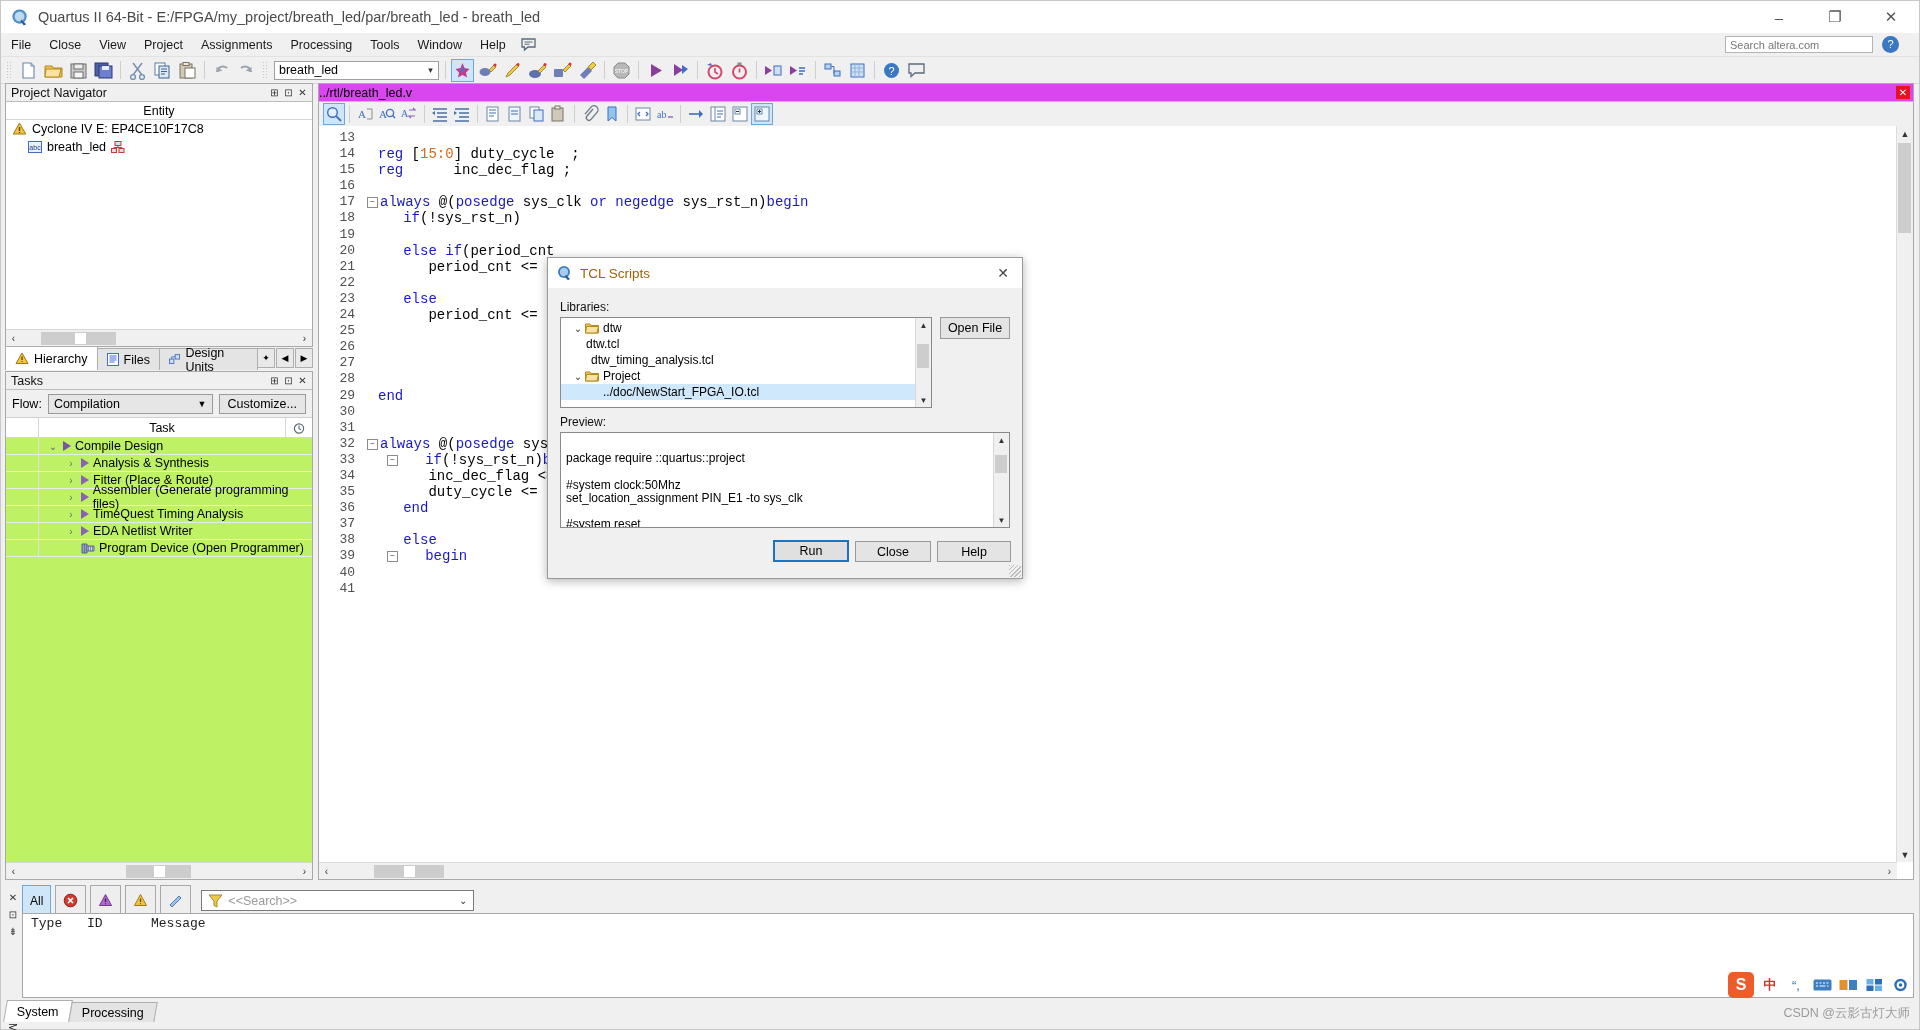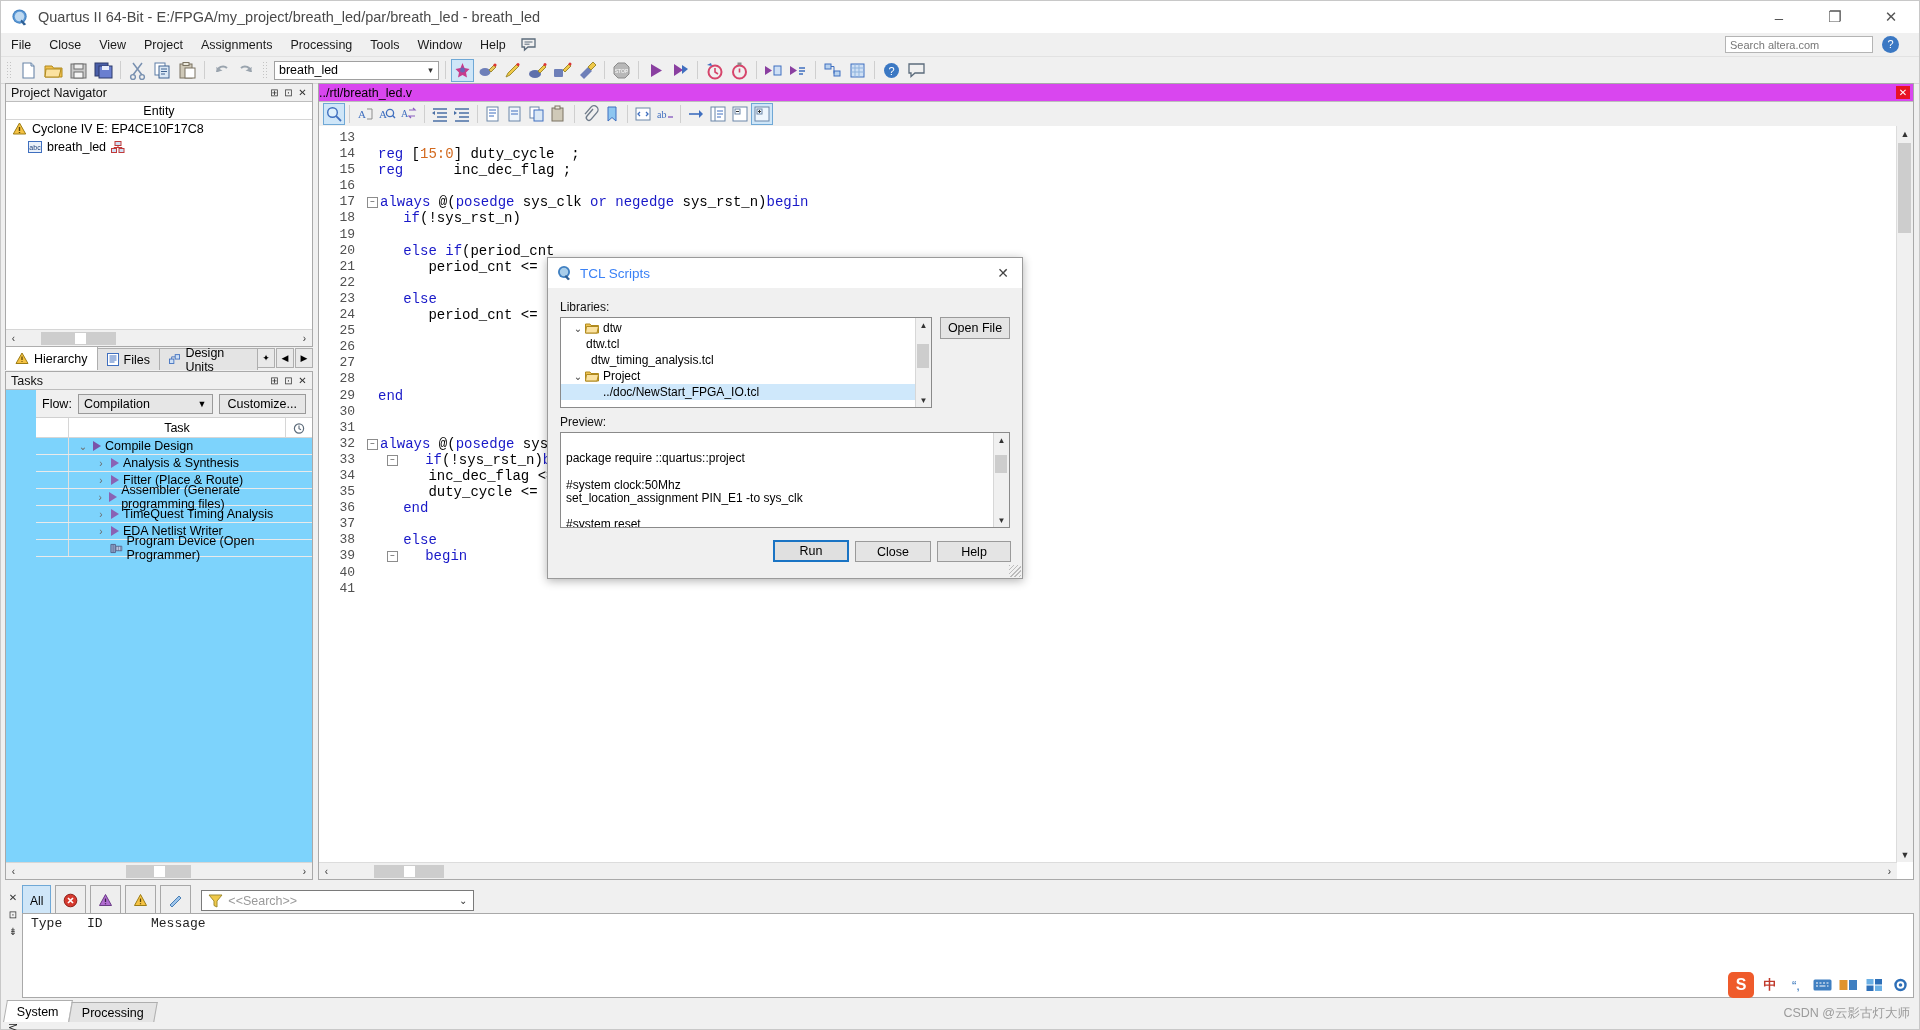--- a/index.html
+++ b/index.html
@@ -81,21 +81,21 @@
            align-items:flex-end;background:#f0f0f0;}
   .tab{height:21px;display:flex;align-items:center;gap:5px;padding:0 9px;font-size:12.5px;
        border:1px solid #aeaeae;border-bottom:none;background:#e4e4e4;margin-right:-1px;}
   .tab.active{background:#fff;height:23px;}
   .tabs-nav{margin-left:auto;display:flex;align-items:center;gap:1px;padding-bottom:2px;}
   .tnav{width:16px;height:18px;border:1px solid #aeaeae;background:#e9e9e9;
         display:flex;align-items:center;justify-content:center;font-size:9px;}
 
   
   .tasks{position:absolute;left:0;top:288px;right:0;bottom:0;}
-  .tasks-body{position:absolute;top:18px;left:0;right:0;bottom:0;background:#7dd3fc;padding-left:30px;}
+  .tasks-body{position:absolute;top:18px;left:0;right:0;bottom:0;background:#bef264;}
   .flowrow{height:27px;background:#f0f0f0;display:flex;align-items:center;gap:6px;
            padding:0 6px;border-bottom:1px solid #d0d0d0;}
   .flow-label{font-size:12.5px;}
   .flow-combo{width:192px;height:20px;background:#e6e6e6;border:1px solid #9a9a9a;
               display:flex;align-items:center;padding-left:5px;font-size:12.5px;box-sizing:border-box;}
   .flow-combo .arrow{margin-left:auto;padding-right:5px;font-size:9px;}
   .btn{border:1px solid #9a9a9a;background:#e6e6e6;font-size:12.5px;padding:2px 8px;
        box-sizing:border-box;height:20px;display:flex;align-items:center;}
   .task-head{height:19px;display:flex;align-items:center;background:#fff;
              border-bottom:1px solid #d6d6d6;font-size:12.5px;position:relative;}
@@ -174,21 +174,21 @@
   .tray-ico{width:20px;height:20px;display:flex;align-items:center;justify-content:center;font-size:13px;}
   .sogou{width:26px;height:26px;border-radius:5px;background:#ef5b2b;color:#fff;
          display:flex;align-items:center;justify-content:center;font-size:16px;font-weight:bold;}
   .watermark{position:absolute;right:8px;bottom:6px;font-size:12.5px;color:#9b9b9b;}
 
   
   .overlay-dlg{position:absolute;left:546px;top:256px;width:474px;height:320px;
                background:#f0f0f0;border:1px solid #9a9a9a;box-shadow:0 2px 9px rgba(0,0,0,.30);}
   .dlg-title{height:30px;background:#fff;display:flex;align-items:center;padding:0 6px 0 9px;}
   .dlg-ico{width:16px;height:16px;margin-right:7px;}
-  .dlg-name{font-size:13.5px;color:#3b82f6;}
+  .dlg-name{font-size:13.5px;color:#a16207;}
   .dlg-x{margin-left:auto;width:26px;height:22px;display:flex;align-items:center;justify-content:center;
          font-size:14px;color:#444;}
   .dlg-body{position:relative;height:290px;background:#f0f0f0;}
   .lbl-sm{font-size:12px;color:#111;}
   .listbox{position:absolute;background:#fff;border:1px solid #8a8a8a;box-sizing:border-box;overflow:hidden;}
   .lrow{height:16px;display:flex;align-items:center;font-size:12px;white-space:nowrap;}
   .lrow.sel{background:#cfe8fb;}
   .dchev{width:14px;text-align:center;font-size:10px;color:#444;}
   .vsb{position:absolute;right:0;top:0;bottom:0;width:15px;background:#f0f0f0;border-left:1px solid #d7d7d7;}
   .vsb .a{height:14px;display:flex;align-items:center;justify-content:center;font-size:8px;color:#333;}

